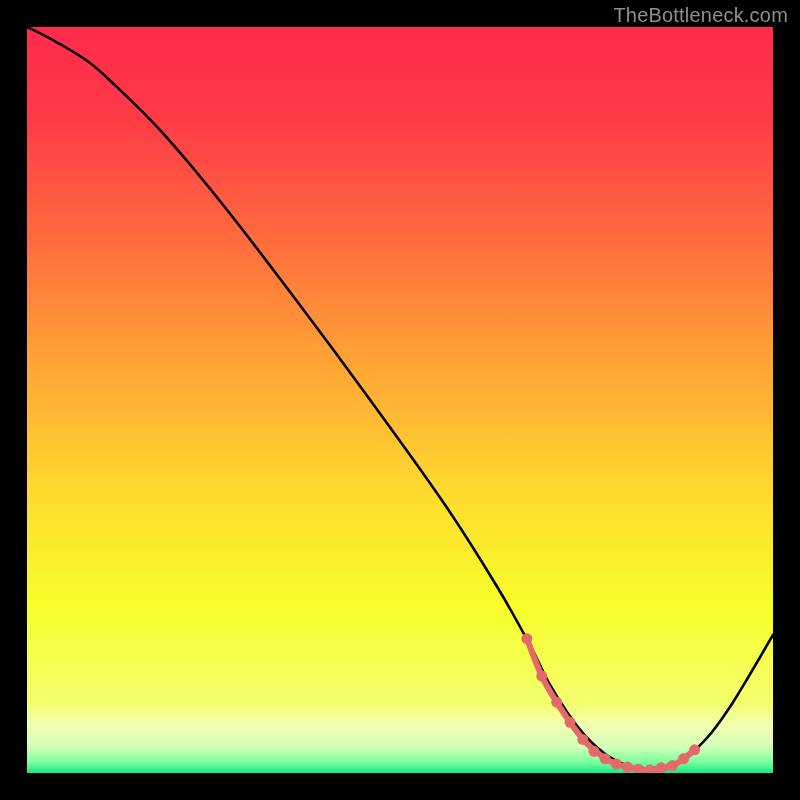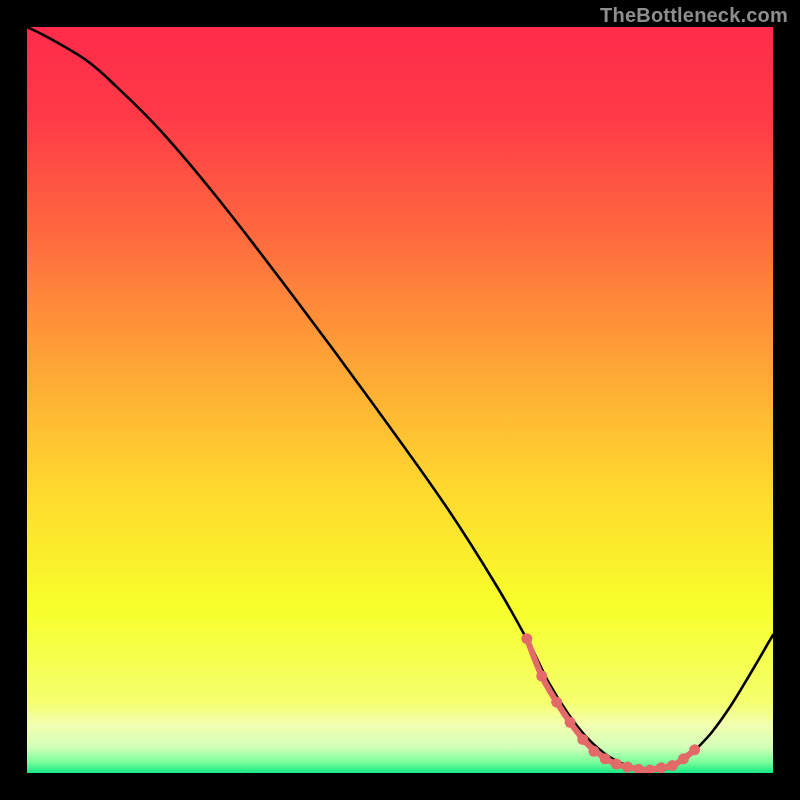--- a/index.html
+++ b/index.html
@@ -15,21 +15,21 @@
     width: 800px;
     height: 800px;
     background: #000;
   }
   .attribution {
     position: absolute;
     top: 4px;
     right: 12px;
     font-family: Arial, Helvetica, sans-serif;
     font-size: 20px;
-    font-weight: bold;
+    font-weight: normal;
     color: #8e8e8e;
     letter-spacing: 0.2px;
   }
   svg.plot {
     position: absolute;
     left: 27px;
     top: 27px;
     width: 746px;
     height: 746px;
     display: block;

